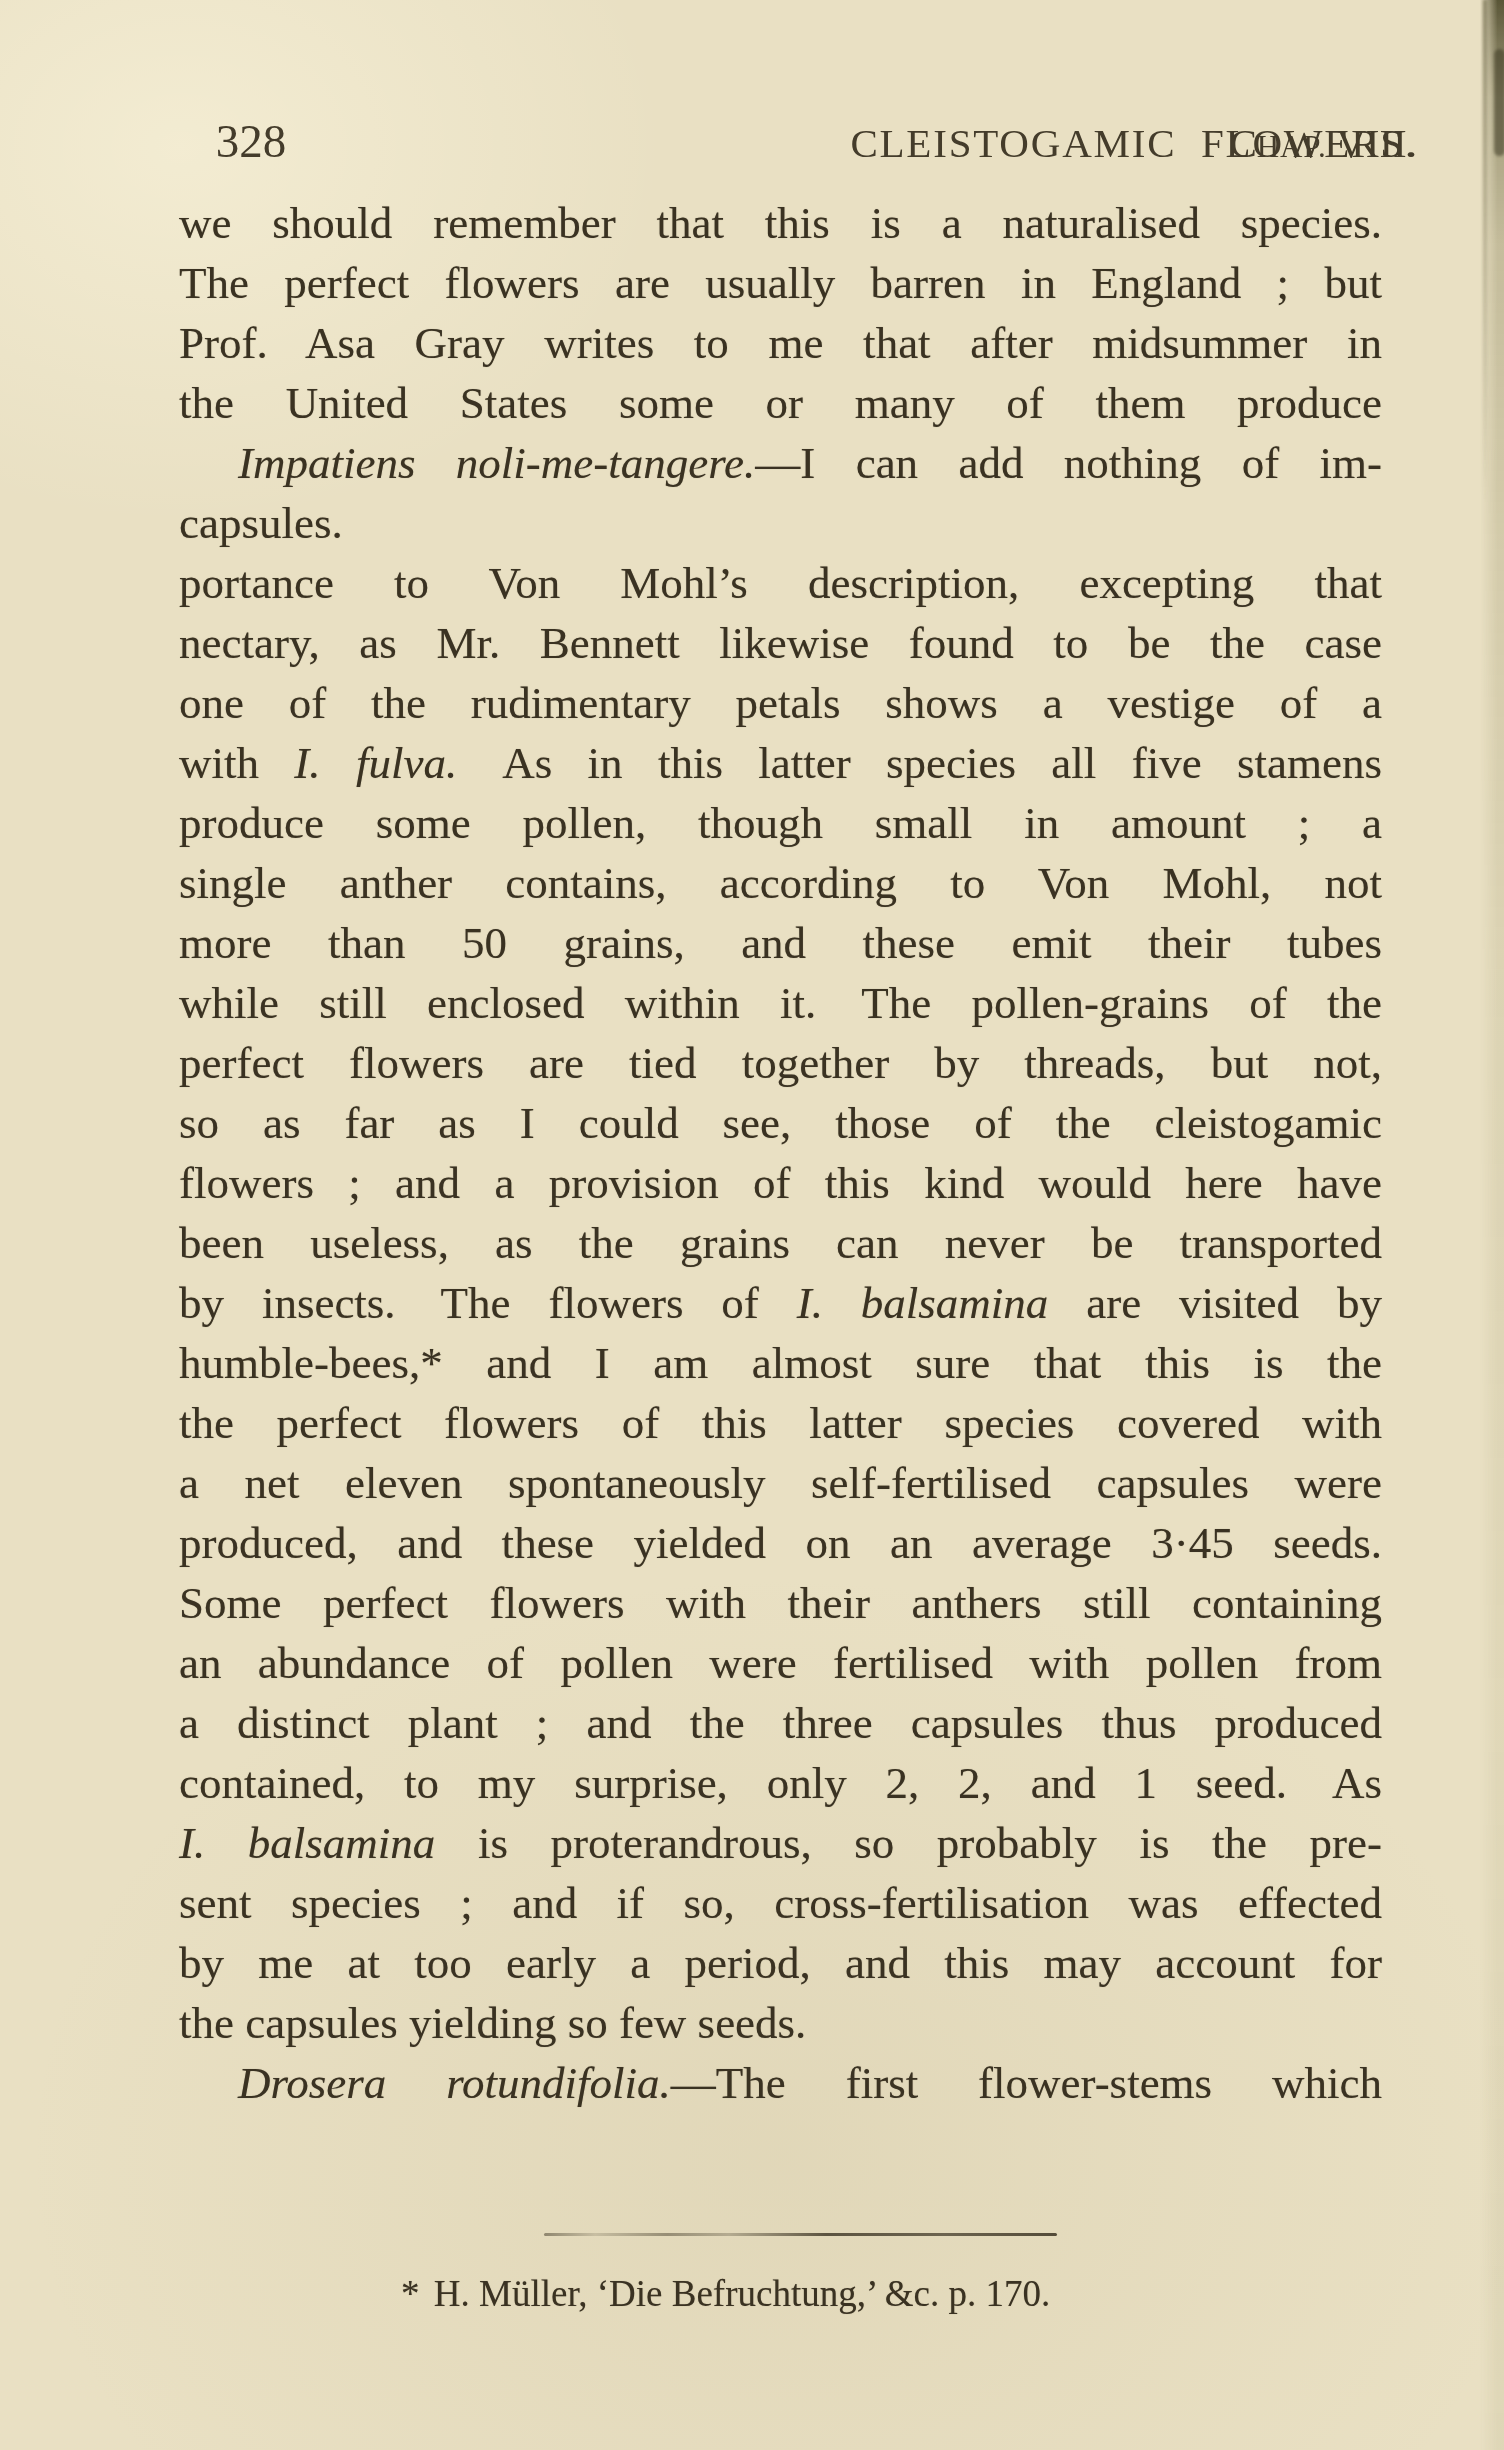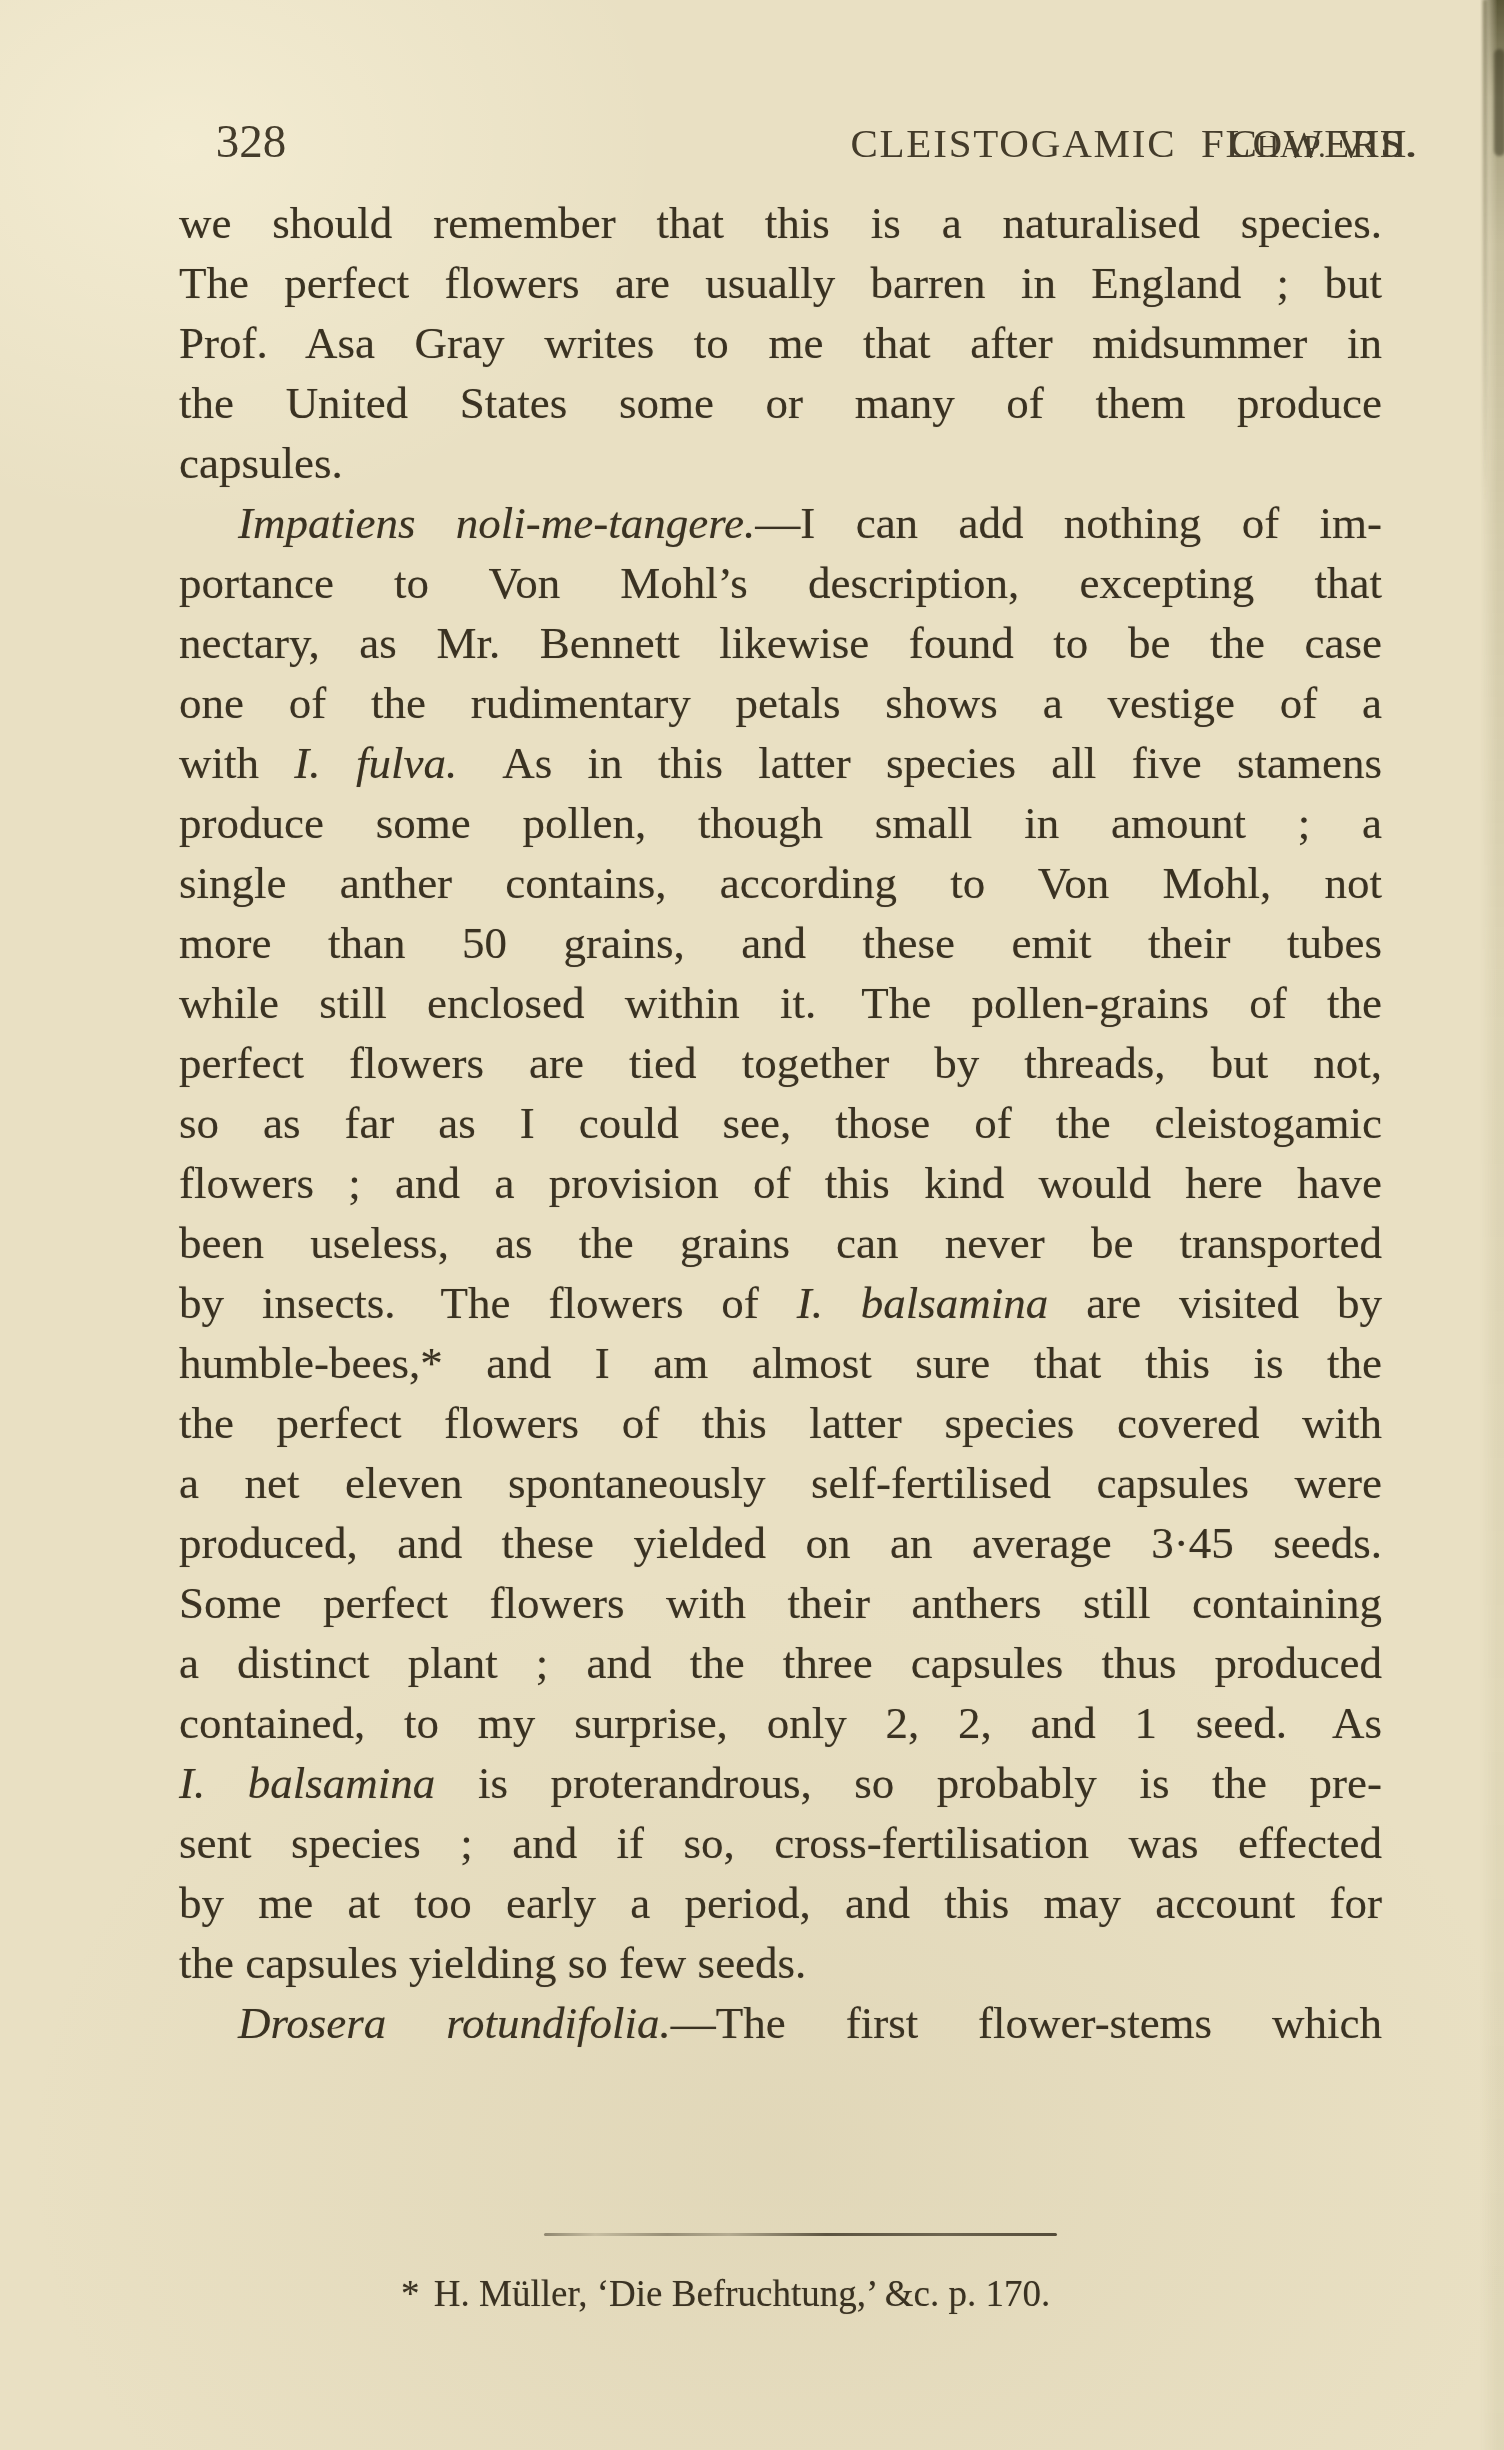--- a/index.html
+++ b/index.html
@@ -79,40 +79,41 @@
     <div class="page-number">328</div>
     <div class="running-head">CLEISTOGAMIC FLOWERS.</div>
     <div class="chapter"><span>C</span><span class="sc">HAP.</span><span> VIII.</span></div>
   </div>
 
   <div class="body">
       <div class="line"><span>we should remember that this is a naturalised species.</span></div>
       <div class="line"><span>The perfect flowers are usually barren in England ; but</span></div>
       <div class="line"><span>Prof. Asa Gray writes to me that after midsummer in</span></div>
       <div class="line"><span>the United States some or many of them produce</span></div>
+      <div class="line indent"><span class="it">Impatiens noli-me-tangere.</span><span>—I can add nothing of im-</span></div>
       <div class="line end"><span>capsules.</span></div>
-      <div class="line indent"><span class="it">Impatiens noli-me-tangere.</span><span>—I can add nothing of im-</span></div>
       <div class="line"><span>portance to Von Mohl’s description, excepting that</span></div>
       <div class="line"><span>nectary, as Mr. Bennett likewise found to be the case</span></div>
       <div class="line"><span>one of the rudimentary petals shows a vestige of a</span></div>
       <div class="line"><span>with </span><span class="it">I. fulva.</span><span> As in this latter species all five stamens</span></div>
       <div class="line"><span>produce some pollen, though small in amount ; a</span></div>
       <div class="line"><span>single anther contains, according to Von Mohl, not</span></div>
       <div class="line"><span>more than 50 grains, and these emit their tubes</span></div>
       <div class="line"><span>while still enclosed within it. The pollen-grains of the</span></div>
       <div class="line"><span>perfect flowers are tied together by threads, but not,</span></div>
       <div class="line"><span>so as far as I could see, those of the cleistogamic</span></div>
       <div class="line"><span>flowers ; and a provision of this kind would here have</span></div>
       <div class="line"><span>been useless, as the grains can never be transported</span></div>
       <div class="line"><span>by insects. The flowers of </span><span class="it">I. balsamina</span><span> are visited by</span></div>
       <div class="line"><span>humble-bees,* and I am almost sure that this is the</span></div>
       <div class="line"><span>the perfect flowers of this latter species covered with</span></div>
       <div class="line"><span>a net eleven spontaneously self-fertilised capsules were</span></div>
       <div class="line"><span>produced, and these yielded on an average 3·45 seeds.</span></div>
       <div class="line"><span>Some perfect flowers with their anthers still containing</span></div>
+      <div class="line"><span>an abundance of pollen were fertilised with pollen from</span></div>
       <div class="line"><span>a distinct plant ; and the three capsules thus produced</span></div>
       <div class="line"><span>contained, to my surprise, only 2, 2, and 1 seed. As</span></div>
       <div class="line"><span class="it">I. balsamina</span><span> is proterandrous, so probably is the pre-</span></div>
       <div class="line"><span>sent species ; and if so, cross-fertilisation was effected</span></div>
       <div class="line"><span>by me at too early a period, and this may account for</span></div>
       <div class="line end"><span>the capsules yielding so few seeds.</span></div>
       <div class="line indent"><span class="it">Drosera rotundifolia.</span><span>—The first flower-stems which</span></div>
     </div>
 
   <div class="footnote-rule"></div>

